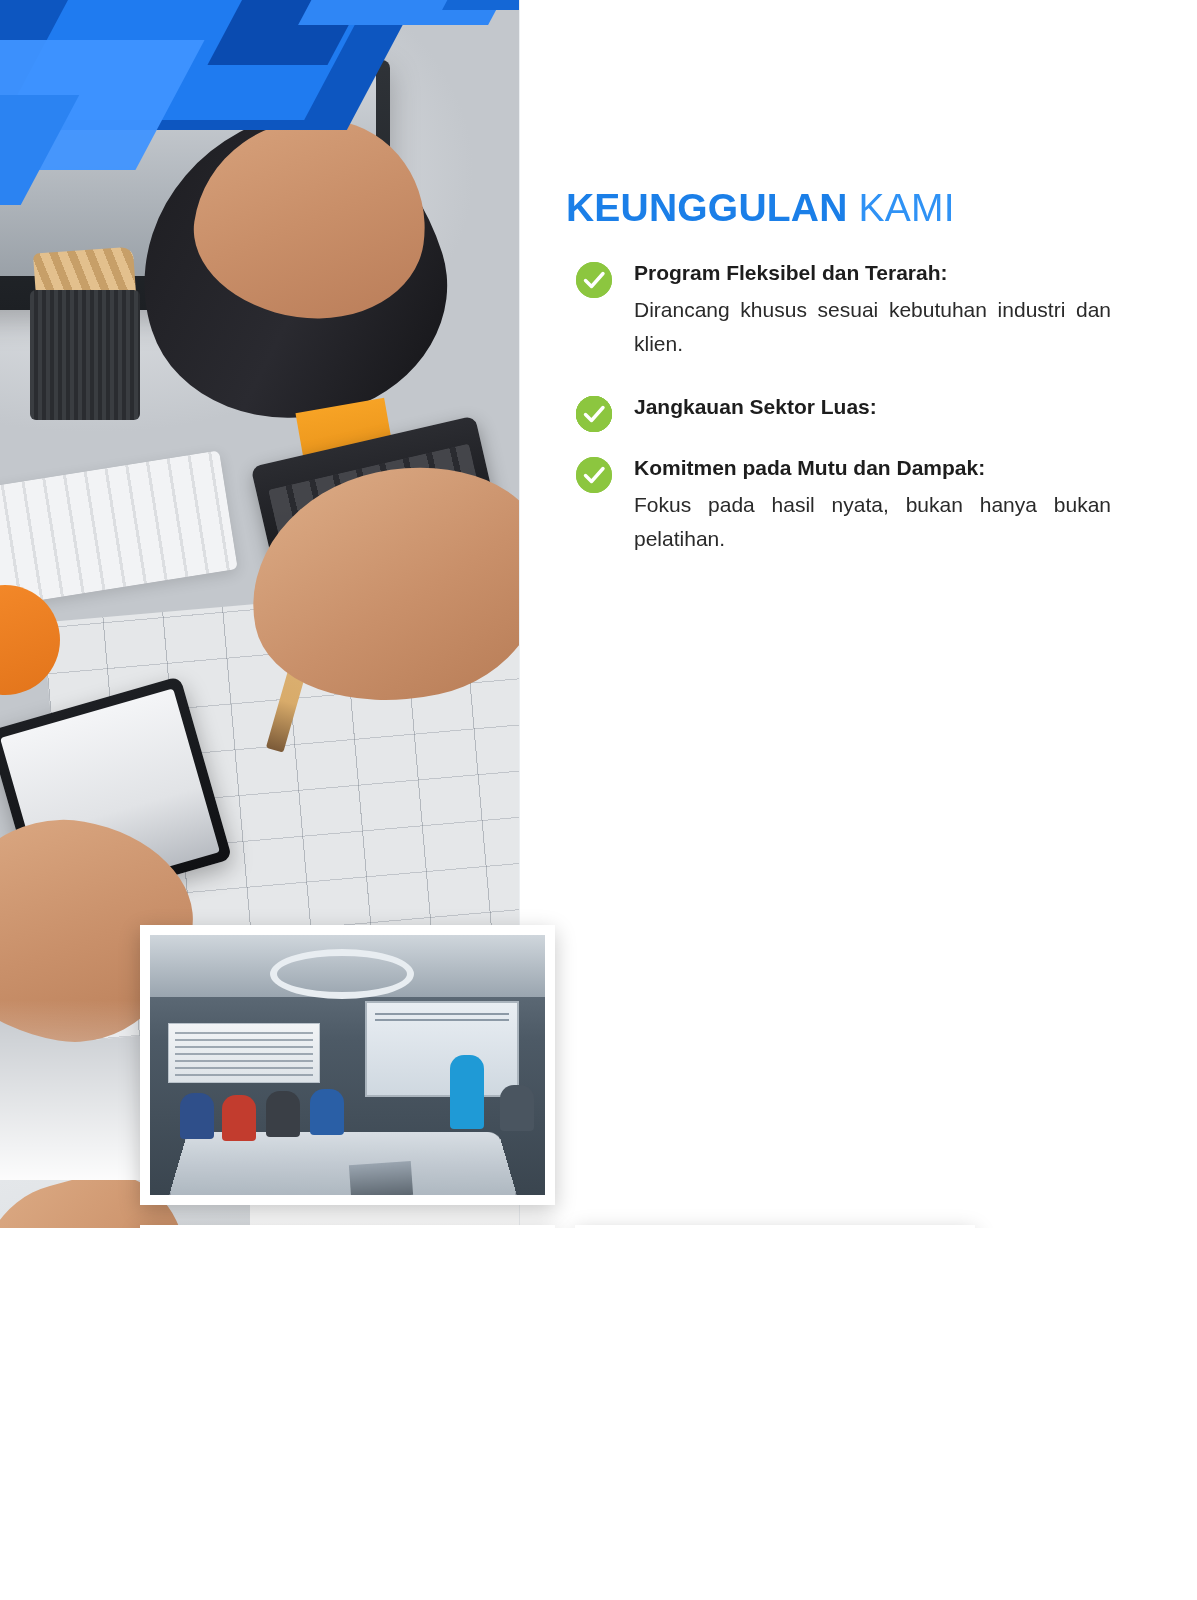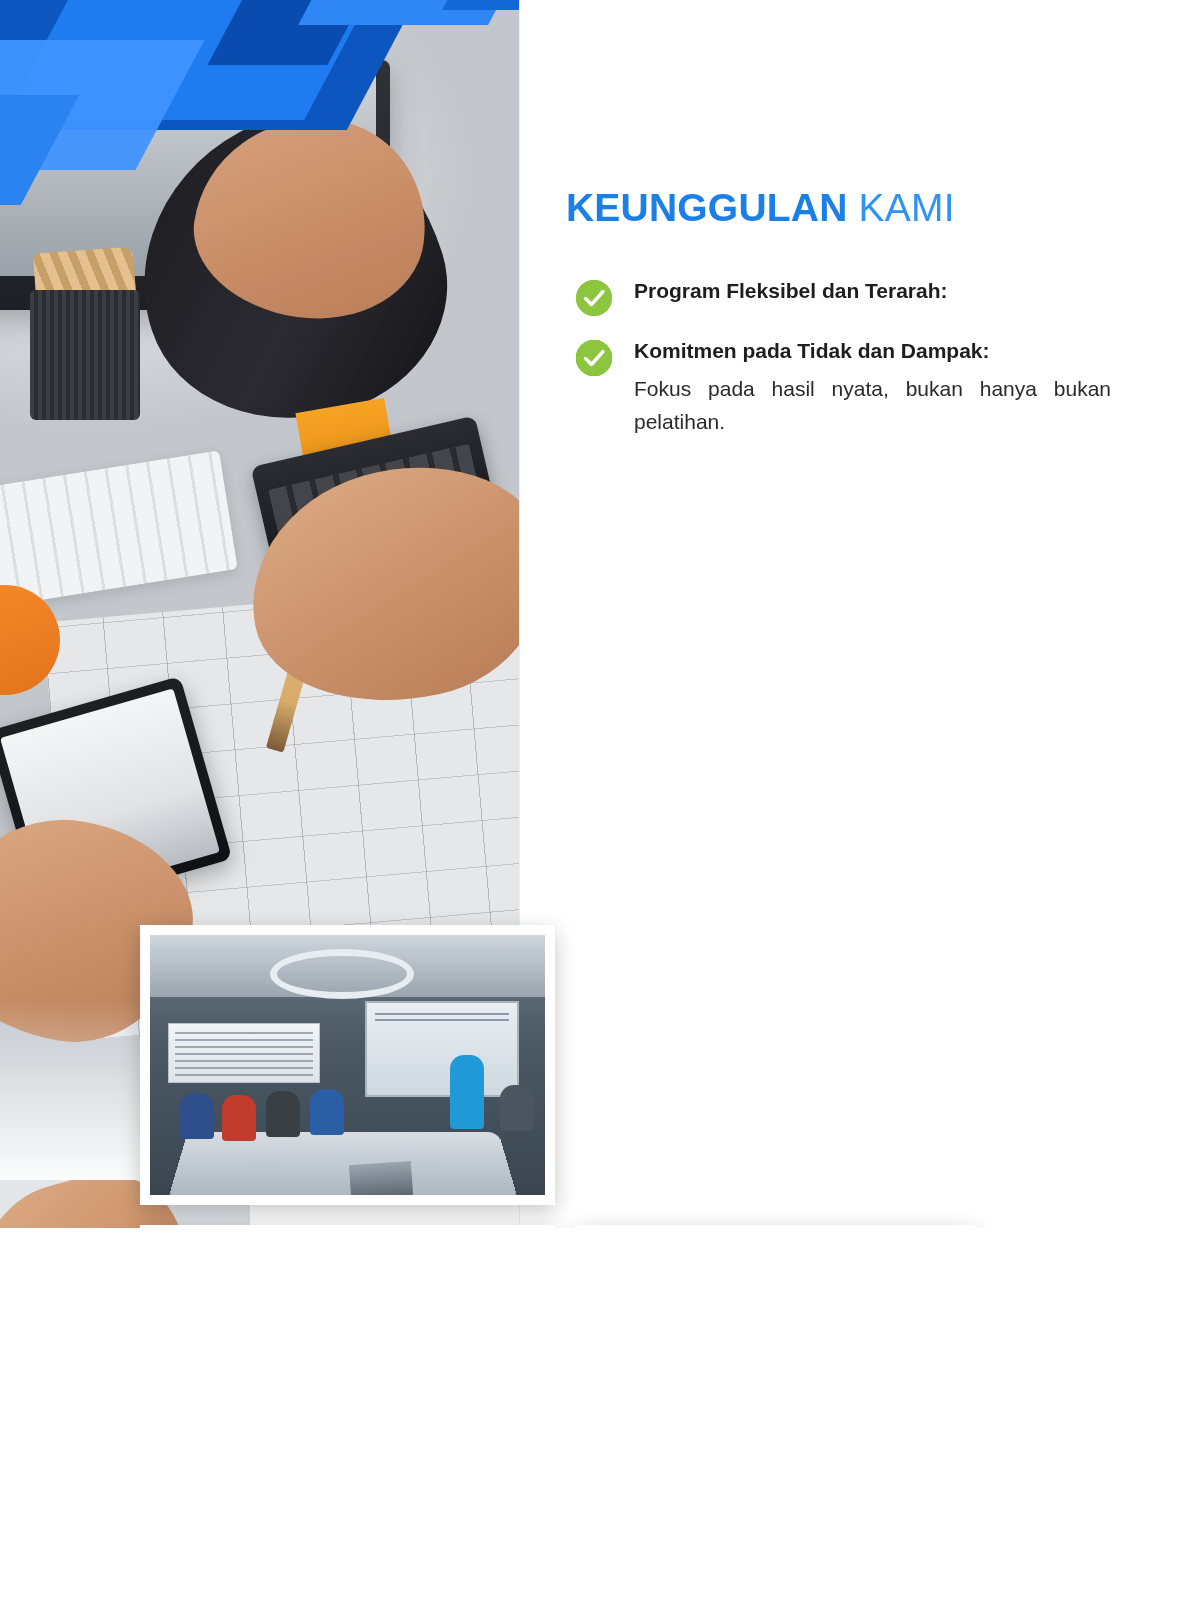--- a/index.html
+++ b/index.html
@@ -242,21 +242,21 @@
     font-weight: bold;
     color: #1b7fe8;
   }
   .heading .light {
     font-weight: normal;
     color: #2f92f5;
   }
 
   .list {
     position: absolute;
-    left: 46px; top: 276px;
+    left: 46px; top: 258px;
     width: 545px;
   }
   .item { position: relative; margin-bottom: 34px; padding-left: 68px; }
   .check {
     position: absolute;
     left: 10px; top: 2px;
     width: 36px; height: 36px;
     border-radius: 50%;
     background: #8cc63f;
     display: block;
@@ -443,49 +443,51 @@
     <div class="list">
 
       <div class="item">
         <span class="check">
           <svg width="36" height="36" viewBox="0 0 36 36" aria-hidden="true">
             <circle cx="18" cy="18" r="18" fill="#8cc63f"></circle>
             <path d="M9.5 18.5 L15.5 24.5 L27 11.5" fill="none" stroke="#ffffff" stroke-width="3.4" stroke-linecap="round" stroke-linejoin="round"></path>
           </svg>
         </span>
         <div class="item-title">Program Fleksibel dan Terarah:</div>
+        <p class="item-body">Dirancang khusus sesuai kebutuhan industri dan klien.</p>
       </div>
 
       <div class="item">
         <span class="check">
           <svg width="36" height="36" viewBox="0 0 36 36" aria-hidden="true">
             <circle cx="18" cy="18" r="18" fill="#8cc63f"></circle>
             <path d="M9.5 18.5 L15.5 24.5 L27 11.5" fill="none" stroke="#ffffff" stroke-width="3.4" stroke-linecap="round" stroke-linejoin="round"></path>
           </svg>
         </span>
       </div>
 
       <div class="item">
         <span class="check">
           <svg width="36" height="36" viewBox="0 0 36 36" aria-hidden="true">
             <circle cx="18" cy="18" r="18" fill="#8cc63f"></circle>
             <path d="M9.5 18.5 L15.5 24.5 L27 11.5" fill="none" stroke="#ffffff" stroke-width="3.4" stroke-linecap="round" stroke-linejoin="round"></path>
           </svg>
         </span>
+        <div class="item-title">Jangkauan Sektor Luas:</div>
       </div>
 
 
       <div class="item">
         <span class="check">
           <svg width="36" height="36" viewBox="0 0 36 36" aria-hidden="true">
             <circle cx="18" cy="18" r="18" fill="#8cc63f"></circle>
             <path d="M9.5 18.5 L15.5 24.5 L27 11.5" fill="none" stroke="#ffffff" stroke-width="3.4" stroke-linecap="round" stroke-linejoin="round"></path>
           </svg>
         </span>
-        <div class="item-title">Komitmen pada Tidak dan Dampak:</div>
+        <div class="item-title">Komitmen pada Mutu dan Dampak:</div>
         <p class="item-body">Fokus pada hasil nyata, bukan hanya bukan pelatihan.</p>
       </div>
 
     </div>
   </div>
 
   <div class="card card-meeting">
     <div class="inner">
       <div class="meet-bg"></div>
       <div class="meet-ceiling"></div>

